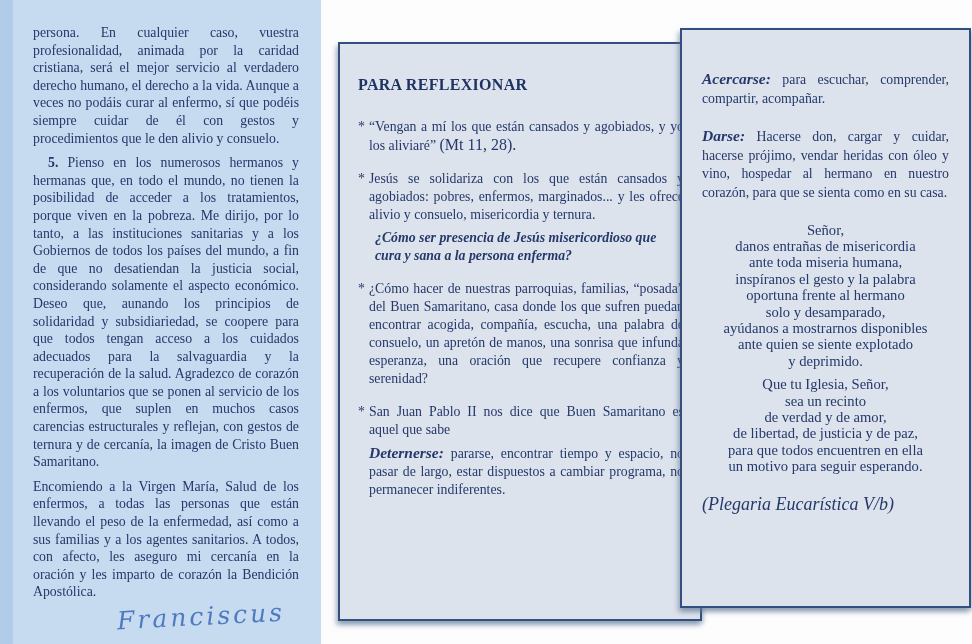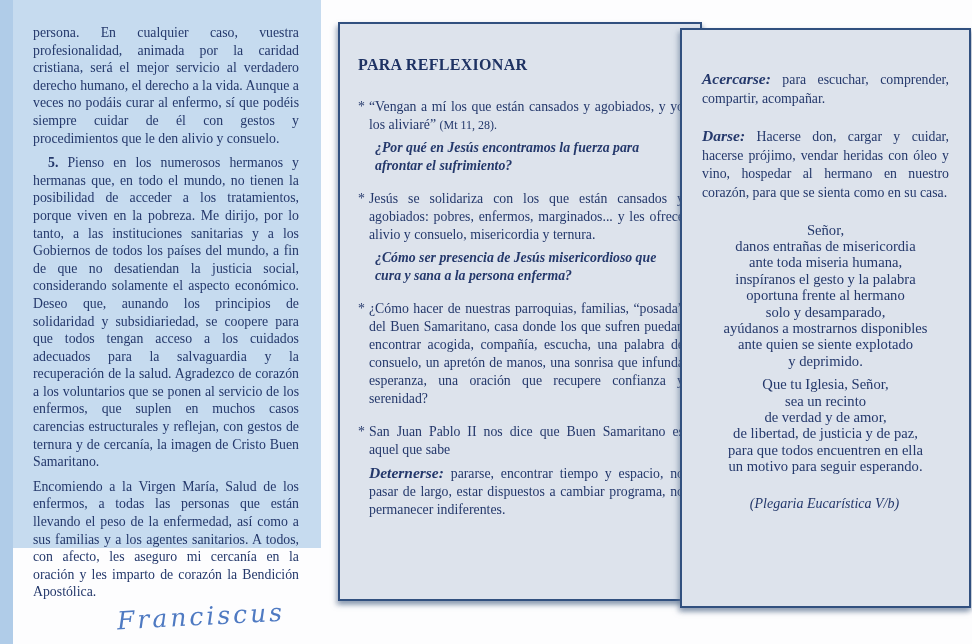--- a/index.html
+++ b/index.html
@@ -4,21 +4,21 @@
 <style>
   html,body { margin:0; padding:0; }
   body {
     width:972px; height:644px;
     background:#fdfdfe;
     font-family:"Liberation Serif", serif;
   }
   .page { position:relative; width:972px; height:644px; overflow:hidden; background:#fdfdfe; }
 
   
-  .left-col { position:absolute; left:0; top:0; width:321px; height:548px; background:#c6dbef; }
+  .left-col { position:absolute; left:0; top:0; width:321px; height:644px; background:#c6dbef; }
   .left-edge { position:absolute; left:0; top:0; width:13px; height:644px; background:#b0cce8; }
   .left-text {
     position:absolute; left:33px; top:24px; width:266px;
     color:#24386b; font-size:13.8px; line-height:17.6px; text-align:justify;
   }
   .left-text p { margin:0 0 7px 0; }
   .p-indent { text-indent:15px; }
   .pnum { font-weight:bold; }
   .dateline { font-style:italic; margin-top:3px; text-align:left; }
   .signature {
@@ -28,38 +28,38 @@
   }
 
   
   .panel {
     position:absolute; background:#dde3ec; border:2px solid #31507f;
     box-shadow:-2px 4px 5px rgba(100,120,150,0.55), 2px 3px 4px rgba(100,120,150,0.35);
     box-sizing:border-box; color:#24386b;
   }
 
   
-  .reflect { left:338px; top:22px; width:364px; height:579px; padding:32px 16px 0 18px; font-size:13.8px; line-height:18px; }
+  .reflect { left:338px; top:42px; width:364px; height:579px; padding:32px 16px 0 18px; font-size:13.8px; line-height:18px; }
   .reflect h2 { margin:0 0 24px 0; font-size:16px; font-weight:bold; color:#1e3263; letter-spacing:0.3px; }
   .item { display:flex; margin-bottom:15px; }
   .ast { flex:0 0 11px; }
   .itext { flex:1; text-align:justify; }
   .question { font-style:italic; font-weight:bold; margin:5px 0 0 6px; text-align:left; }
-  .ref { font-size:12px; }
+  .ref { font-size:16px; }
   .subdef { margin-top:5px; text-align:justify; }
   .term { font-style:italic; font-weight:bold; font-size:15.5px; }
 
   
   .prayer-panel { left:680px; top:28px; width:291px; height:580px; padding:40px 20px 8px 20px; font-size:13.8px; line-height:18.6px; }
   .def { margin:0 0 19px 0; text-align:justify; }
   .plainp { margin:0 0 10px 0; text-align:justify; }
   .prayer { text-align:center; white-space:pre-line; font-size:14.6px; line-height:16.4px; }
   .st1 { margin-top:14px; }
   .st2 { margin-top:7px; }
-  .attrib { margin-top:20px; text-align:center; font-style:italic; font-size:14px; padding-right:2px; }
+  .attrib { margin-top:20px; text-align:left; font-style:italic; font-size:18px; padding-right:2px; }
 </style>
 </head>
 <body>
 
 <div class="page">
 
   <div class="left-col">
     <div class="left-edge"></div>
     <div class="left-text">
       <p>persona. En cualquier caso, vuestra profesionalidad, animada por la caridad cristiana, será el mejor servicio al verdadero derecho humano, el derecho a la vida. Aunque a veces no podáis curar al enfermo, sí que podéis siempre cuidar de él con gestos y procedimientos que le den alivio y consuelo.</p>
@@ -69,21 +69,20 @@
     </div>
   </div>
 
   <div class="panel reflect">
     <h2>PARA REFLEXIONAR</h2>
 
     <div class="item">
       <span class="ast">*</span>
       <div class="itext">
         <span>“Vengan a mí los que están cansados y agobiados, y yo los aliviaré”</span> <span class="ref">(Mt 11, 28).</span>
-        <div class="question">¿Por qué en Jesús encontramos la fuerza para afrontar el sufrimiento?</div>
       </div>
     </div>
 
     <div class="item">
       <span class="ast">*</span>
       <div class="itext">
         <span>Jesús se solidariza con los que están cansados y agobiados: pobres, enfermos, marginados... y les ofrece alivio y consuelo, misericordia y ternura.</span>
         <div class="question">¿Cómo ser presencia de Jesús misericordioso que cura y sana a la persona enferma?</div>
       </div>
     </div>

